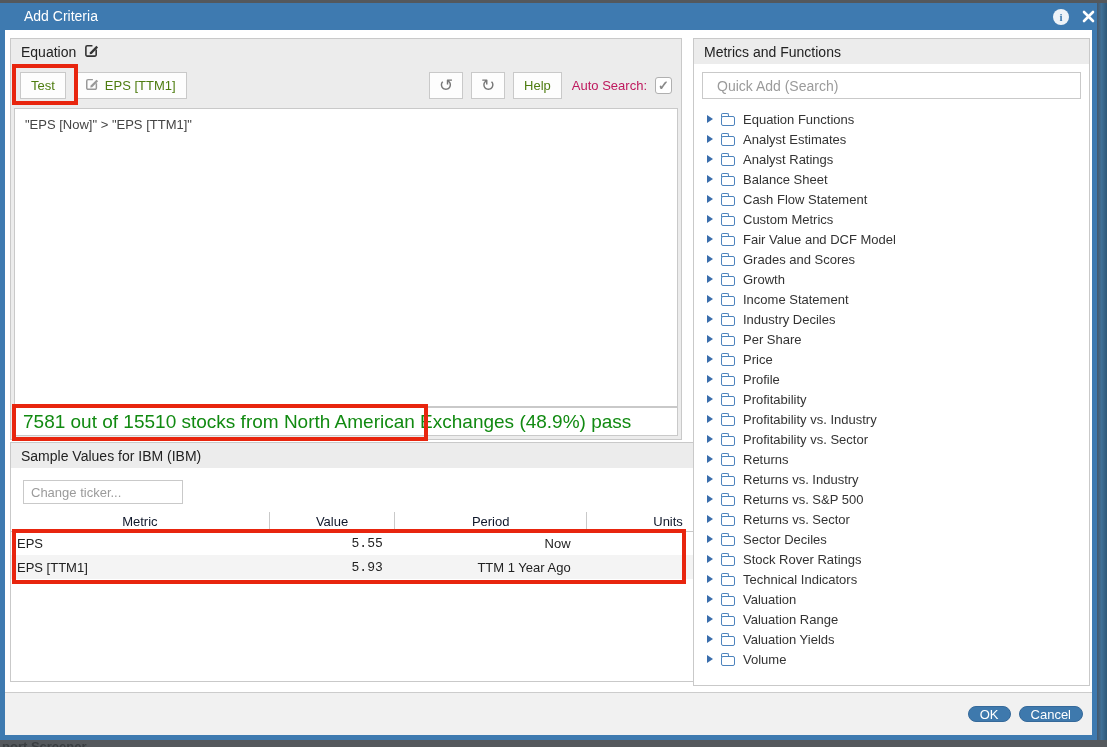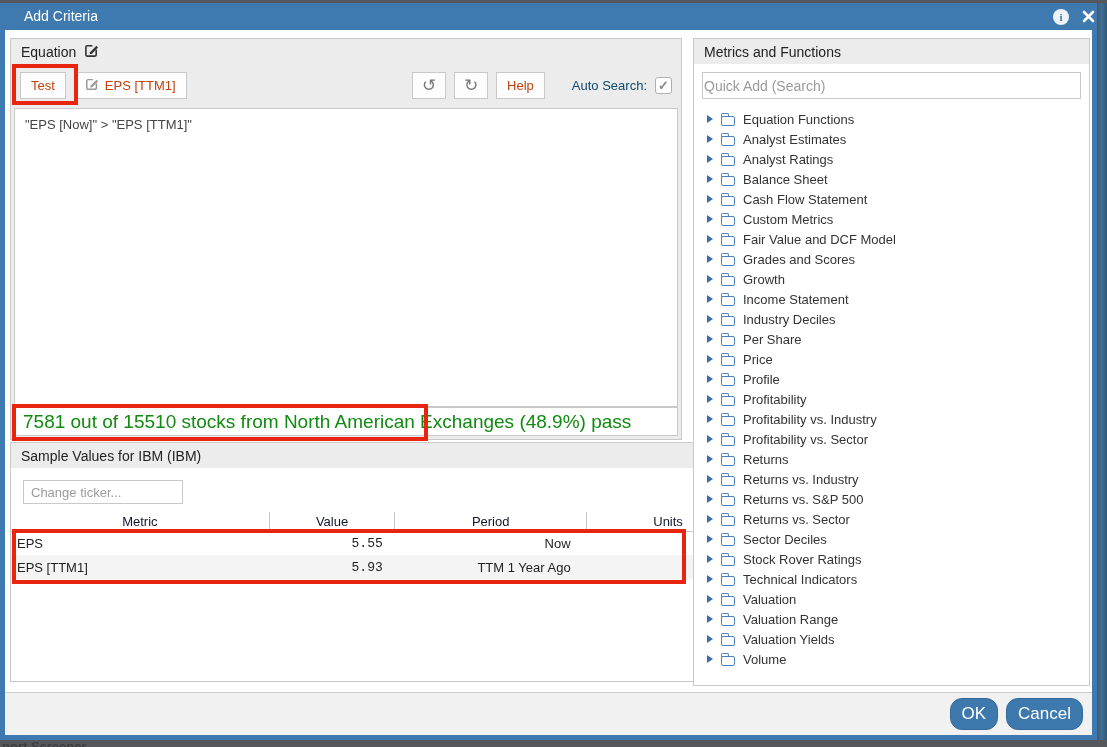--- a/index.html
+++ b/index.html
@@ -18,35 +18,35 @@
   .titlebar { position:absolute; left:12px; top:0; width:100%; height:27px; }
   .titlebar .title { position:absolute; left:12px; top:0; line-height:27px; font-size:14px; color:#ffffff; }
   .titlebar-icons { position:absolute; right:14px; top:0; height:27px; display:flex; align-items:center; gap:13px; }
   .info-icon { width:16px; height:16px; border-radius:50%; background:#eef3f8; color:#3e7ab0;
     font-size:11px; font-weight:bold; text-align:center; line-height:16px; font-family:"Liberation Serif", serif; }
   .close-icon { display:flex; align-items:center; }
 
   .dialog-body { position:absolute; left:5px; top:27px; width:1087px; height:662px; background:#ffffff; }
   .dialog-footer { position:absolute; left:5px; top:689px; width:1087px; height:43px; background:#f1f1f1;
     border-top:1px solid #cccccc; display:flex; align-items:center; justify-content:flex-end; gap:8px; padding-right:9px; }
-  .blue-btn { height:32px; padding:0 11px; background:#3e79ad; border:1px solid #35699a; border-radius:12px;
-    color:#fff; font-size:17px; display:flex; align-items:center; cursor:pointer; }
+  .blue-btn { height:16px; padding:0 11px; background:#3e79ad; border:1px solid #35699a; border-radius:12px;
+    color:#fff; font-size:13px; display:flex; align-items:center; cursor:pointer; }
 
   
   .panel { position:absolute; border:1px solid #c9c9c9; }
   .panel-header { height:25px; background:#ececec; display:flex; align-items:center; padding:0 10px; gap:8px;
     font-size:14px; color:#222; position:relative; }
 
   .eq-panel { left:5px; top:8px; width:672px; height:402px; background:#ececec; }
   .eq-toolbar { height:42px; display:flex; align-items:center; padding:0 9px; gap:8px; }
-  .btn { background:#fdfdfd; border:1px solid #c9c9c9; height:27px; font-size:13px; color:#c2410c;
+  .btn { background:#fdfdfd; border:1px solid #c9c9c9; height:27px; font-size:13px; color:#4d7c0f;
     display:flex; align-items:center; justify-content:center; padding:8px 10px; gap:6px; cursor:pointer; }
   .sq-btn { width:34px; padding:0; font-size:17px; color:#777; }
   .spacer { flex:1; }
-  .auto-label { font-size:13px; color:#0c4a6e; margin-left:19px; }
+  .auto-label { font-size:13px; color:#be185d; margin-left:2px; }
   .checkbox { width:17px; height:17px; background:#fff; border:1px solid #b0b0b0; border-radius:3px;
     color:#8a8a8a; font-size:13px; font-weight:bold; text-align:center; line-height:15px; cursor:pointer; }
   .eq-box { position:absolute; left:3px; top:69px; width:664px; height:299px; background:#fff;
     border:1px solid #c9c9c9; padding:8px 10px; font-size:13px; color:#444; }
   .pass-row { position:absolute; left:3px; bottom:3px; width:664px; height:29px; background:#fff;
     border:1px solid #c9c9c9; line-height:27px; padding-left:8px; font-size:19px; color:#118a11; }
 
   .sample-panel { left:5px; top:412px; width:740px; height:240px; background:#fff; }
   .collapse-tri { position:absolute; right:12px; top:10px; width:0; height:0;
     border-left:5px solid transparent; border-right:5px solid transparent; border-top:6px solid #fbfbfb; cursor:pointer; }
@@ -60,21 +60,21 @@
   table.sample th:last-child { border-right:none; }
   table.sample td { height:24px; color:#222; }
   table.sample tr.alt { background:#f4f4f4; }
   td.c-metric { text-align:left; padding-left:6px; }
   td.c-value { text-align:right; padding-right:12px;font-family:Liberation Mono, monospace; }
   td.c-period { text-align:right; padding-right:16px; }
   td.c-units { text-align:right; padding-right:8px; }
 
   .metrics-panel { left:688px; top:8px; width:397px; height:648px; background:#fff; }
   .search-wrap { padding:8px; }
-  .search-wrap input { width:100%; height:27px; border:1px solid #c9c9c9; font-size:14px; padding:0 1px;
+  .search-wrap input { width:100%; height:27px; border:1px solid #c9c9c9; font-size:14px; padding:0 14px;
     font-family:"Liberation Sans", sans-serif; color:#333; }
   .search-wrap input::placeholder { color:#9b9b9b; }
   .tree { padding:2px 0 0 13px; }
   .tree-item { height:20px; display:flex; align-items:center; gap:8px; cursor:pointer; }
   .tri { width:0; height:0; border-left:6px solid #3a6dac; border-top:4px solid transparent; border-bottom:4px solid transparent; }
   .folder { width:14px; height:10px; border:1.5px solid #4d83bd; border-radius:2px; position:relative; margin-top:3px; }
   .folder::before { content:""; position:absolute; top:-4px; left:-1.5px; width:6px; height:3px;
     border:1.5px solid #4d83bd; border-bottom:none; border-radius:2px 2px 0 0; }
   .tree-label { font-size:13px; color:#333; white-space:nowrap; }
 

